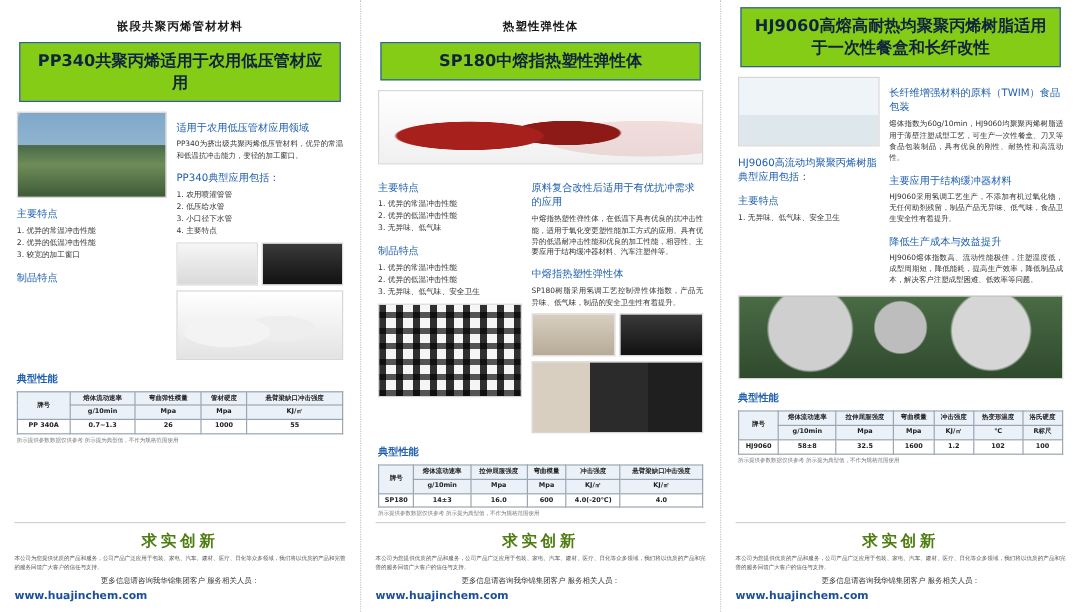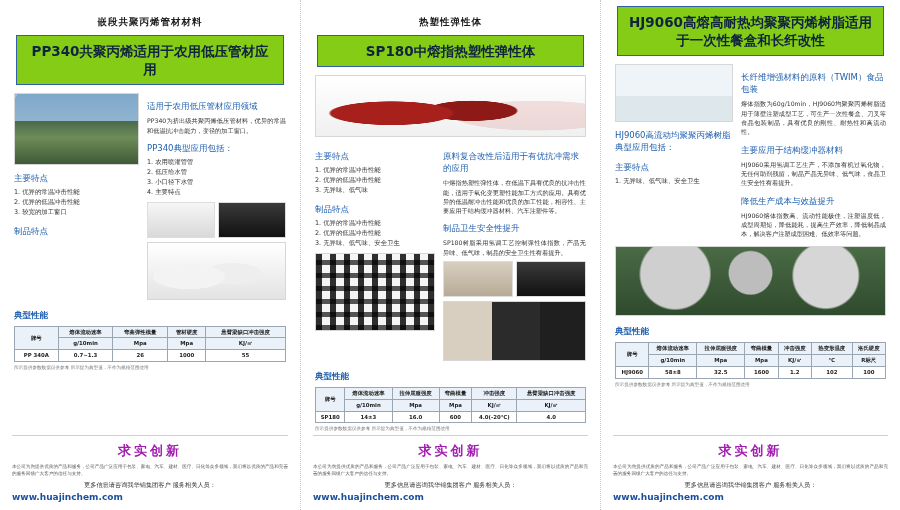--- a/index.html
+++ b/index.html
@@ -169,21 +169,21 @@
     padding:0 12px 8px 12px;
   }
   .footer-rule{
     border-top:1px solid #cfcfcf;
     margin:0 0 6px 0;
   }
   .slogan{
     text-align:center;
     font-size:13px;
     font-weight:bold;
-    color:#a21caf;
+    color:#4d7c0f;
     letter-spacing:3px;
     margin:2px 0 4px 0;
   }
   .footer-cols{display:flex;gap:8px;align-items:flex-start;}
   .footer-text{
     flex:1;
     font-size:4.6px;
     color:#555;
     line-height:1.5;
     text-align:justify;
@@ -310,21 +310,21 @@
           <ul class="list num">
             <li>优异的常温冲击性能</li>
             <li>优异的低温冲击性能</li>
             <li>无异味、低气味、安全卫生</li>
           </ul>
           <div class="photo ph-parts" style="margin-top:4px;"></div>
         </div>
         <div class="col-r">
           <h4 class="sec">原料复合改性后适用于有优抗冲需求的应用</h4>
           <p class="para">中熔指热塑性弹性体，在低温下具有优良的抗冲击性能，适用于氧化变更塑性能加工方式的应用。具有优异的低温耐冲击性能和优良的加工性能，相容性、主要应用于结构缓冲器材料、汽车注塑件等。</p>
-          <h4 class="sec">制品卫生安全性提升</h4>
+          <h4 class="sec">中熔指热塑性弹性体</h4>
           <p class="para">SP180树脂采用氢调工艺控制弹性体指数，产品无异味、低气味，制品的安全卫生性有着提升。</p>
           <div class="mini-imgs">
             <div class="mini m3"></div>
             <div class="mini m2"></div>
           </div>
           <div class="photo ph-trim" style="margin-top:4px;"></div>
         </div>
       </div>
 
       <div class="tbl-title">典型性能</div>

